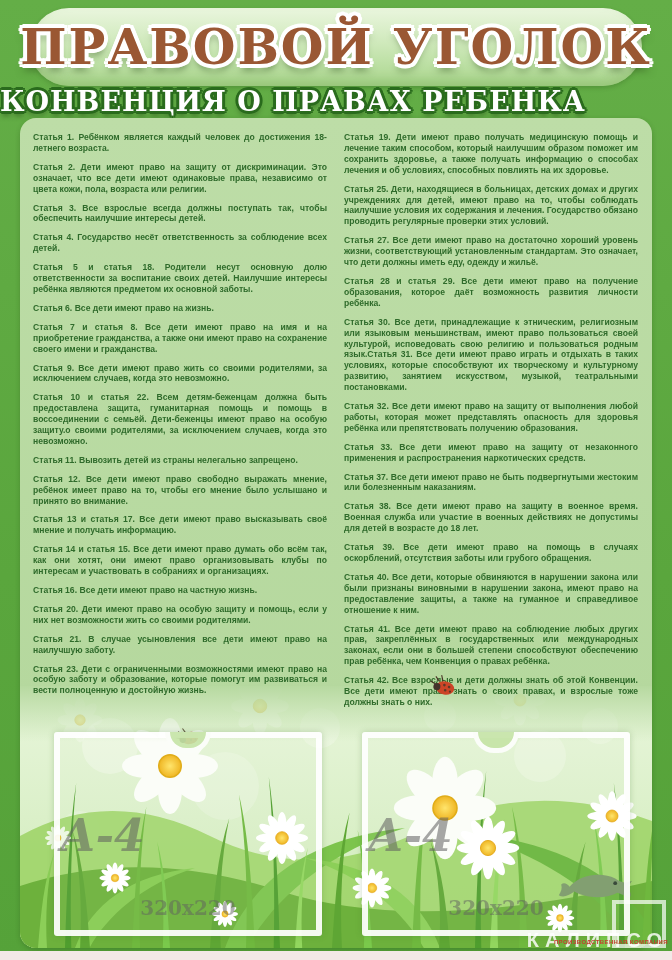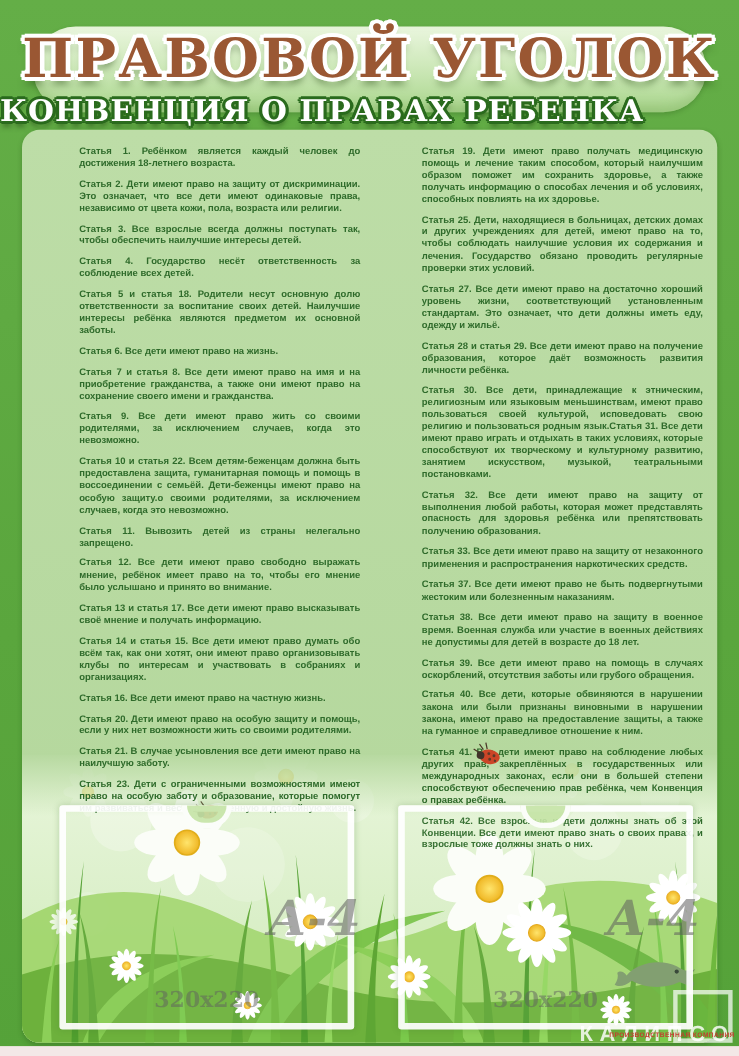--- a/index.html
+++ b/index.html
@@ -3,25 +3,25 @@
 <meta charset="utf-8">
 <style>
   html,body{margin:0;padding:0;}
   body{
     width:672px;height:960px;position:relative;overflow:hidden;
     background:linear-gradient(180deg,#64ae47 0%,#5aa63d 60%,#55a239 100%);
     font-family:"Liberation Sans",sans-serif;
   }
   
   .banner{
-    position:absolute;left:30px;top:24px;width:612px;height:78px;
+    position:absolute;left:30px;top:8px;width:612px;height:78px;
     border-radius:44px;
     background:linear-gradient(180deg,#eaf6de 0%,#cfe9bb 45%,#a9d68c 100%);
     box-shadow:0 2px 4px rgba(40,80,25,.25), inset 0 -6px 10px rgba(120,170,90,.35);
-    display:flex;justify-content:center;
+    display:flex;align-items:center;justify-content:center;
   }
   .title{
     font-family:"DejaVu Serif",serif;font-weight:bold;font-size:49px;letter-spacing:2px;
     color:#9a5733;white-space:nowrap;
     text-shadow:
       -3px -3px 0 #fff,3px -3px 0 #fff,-3px 3px 0 #fff,3px 3px 0 #fff,
       -4px 0 0 #fff,4px 0 0 #fff,0 -4px 0 #fff,0 4px 0 #fff,
       0 7px 7px rgba(50,85,30,.5);
   }
   .subtitle{
@@ -37,21 +37,21 @@
   .panel{
     position:absolute;left:20px;top:118px;width:632px;height:830px;
     border-radius:16px;overflow:hidden;
     background:linear-gradient(180deg,#bddda7 0%,#b2d69a 100%);
     box-shadow:0 2px 5px rgba(35,75,20,.3);
   }
   .columns{
     position:absolute;left:0;top:0;width:632px;z-index:3;
     display:flex;gap:17px;padding:14px 13px 0 13px;box-sizing:border-box;
   }
-  .col{width:294px;margin-left:39px;}
+  .col{width:294px;}
   .col p{
     margin:0 0 8px 0;
     font-size:8.6px;line-height:1.27;font-weight:bold;
     color:#2f6b2b;text-align:justify;
   }
   
   .meadow{position:absolute;left:0;bottom:0;width:632px;height:262px;z-index:1;}
   .meadow-fade{
     position:absolute;left:0;bottom:206px;width:632px;height:58px;z-index:2;
     background:linear-gradient(180deg,#b5d89e 0%,rgba(181,216,158,0) 100%);
@@ -64,21 +64,21 @@
     box-shadow:0 0 6px rgba(60,110,40,.25);
   }
   .pocket.left{left:34px;}
   .pocket.right{left:342px;}
   .pocket::before{
     content:"";position:absolute;top:-6px;left:50%;transform:translateX(-50%);
     width:36px;height:16px;border:5px solid rgba(255,255,255,.92);border-top:none;
     border-radius:0 0 22px 22px;background:rgba(196,227,165,.9);
   }
   .pocket-format{
-    position:absolute;left:12px;top:72px;width:100%;text-align:right;
+    position:absolute;left:0;top:72px;width:100%;text-align:left;
     font-family:"DejaVu Serif",serif;font-style:italic;font-weight:bold;
     font-size:44px;color:rgba(95,95,95,.55);
   }
   .pocket-size{
     position:absolute;left:0;top:158px;width:100%;text-align:center;
     font-family:"DejaVu Serif",serif;font-weight:bold;
     font-size:20px;color:rgba(95,95,95,.5);
   }
   .ladybug-free{position:absolute;left:400px;top:550px;z-index:4;}
   

